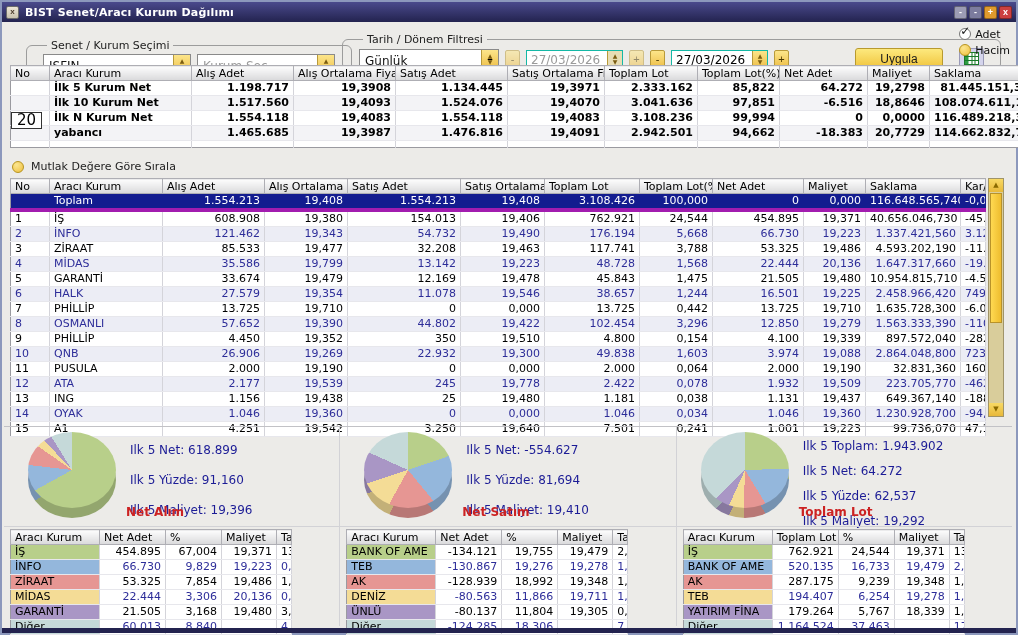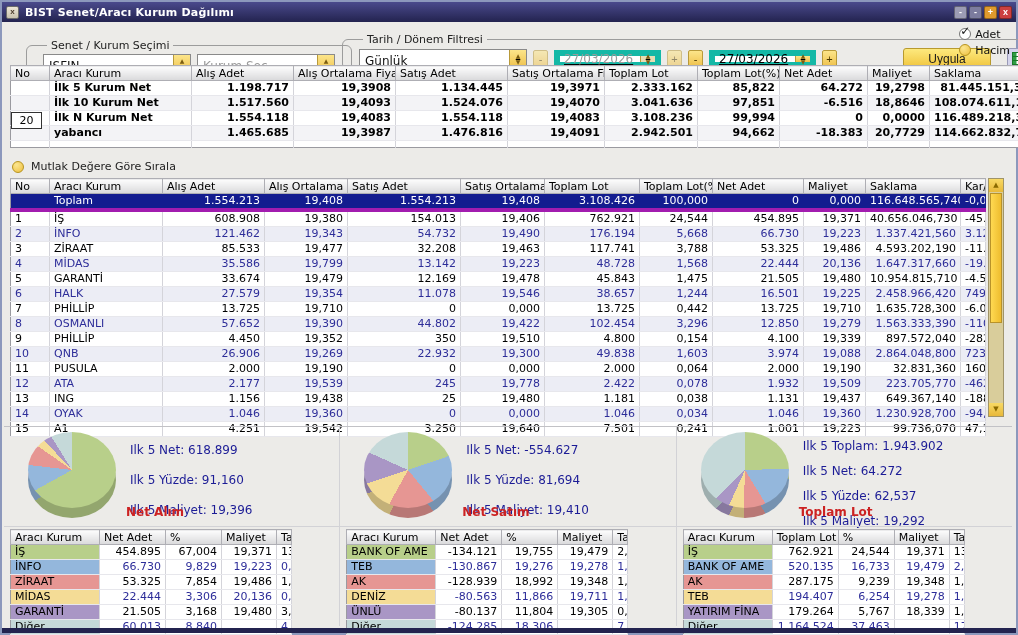--- a/index.html
+++ b/index.html
@@ -24,24 +24,24 @@
   .g1{left:8px;top:21px;width:308px;}
   .g2{left:324px;top:15px;width:614px;}
   .g-inner{display:flex;align-items:center;gap:6px;}
   .combo{display:inline-flex;height:20px;border:1px solid #8a8a8a;background:#fff;align-items:flex-end;box-sizing:border-box;}
   .combo .txt{flex:1;padding:0 5px;font-size:12px;color:#111;white-space:nowrap;overflow:hidden;}
   .combo.placeholder .txt{color:#9a9a9a;}
   .spin{width:16px;height:100%;background:linear-gradient(#fce58a,#eec04a);border-left:1px solid #b89a3a;display:flex;flex-direction:column;align-items:center;justify-content:center;}
   .spin i{font-style:normal;font-size:6px;line-height:6px;color:#7a5c10;}
   .c-senet{width:148px;}
   .c-kurum{width:138px;}
-  .c-period{width:168px;text-decoration:underline;}
+  .c-period{width:140px;text-decoration:underline;}
   .mini-btn{width:15px;height:18px;border:1px solid #b89a3a;border-radius:2px;background:linear-gradient(#fce58a,#eec04a);font-size:11px;line-height:14px;text-align:center;padding:0;color:#4a3800;}
   .mini-btn.dim{opacity:.55;}
-  .date-field{height:18px;border:6px solid #14b8a6;background:#fff;display:inline-flex;align-items:center;box-sizing:border-box;text-decoration:underline;}
+  .date-field{height:18px;border:1px solid #14b8a6;background:#fff;display:inline-flex;align-items:flex-end;box-sizing:border-box;}
   .date-field .dtxt{width:72px;padding:0 4px;font-size:12px;}
   .date-field.dim .dtxt{color:#9a9a9a;}
   .dspin{width:14px;height:100%;background:linear-gradient(#fce58a,#eec04a);border-left:1px solid #b89a3a;display:flex;flex-direction:column;align-items:center;justify-content:center;}
   .dspin.dim{background:#e8ddb4;}
   .dspin i{font-style:normal;font-size:6px;line-height:6px;color:#7a5c10;}
   .apply-btn{width:88px;height:21px;border:1px solid #b89a2e;border-radius:3px;background:linear-gradient(#fde97e,#f0c43c);font-size:12px;color:#1a1a1a;padding:0;margin-left:60px;}
   .excel-btn{width:25px;height:21px;border:1px solid #9a9ab8;border-radius:3px;background:#d4d4ec;padding:0;margin-left:10px;display:inline-flex;align-items:center;justify-content:center;}
   .radios{position:absolute;right:6px;top:24px;font-size:11px;color:#111;}
   .radio-line{display:flex;align-items:center;gap:4px;height:16px;}
   .rcheck{position:relative;width:10px;height:10px;border:1px solid #777;border-radius:50%;background:#fff;display:inline-block;}
@@ -59,21 +59,21 @@
   .summary-wrap{position:absolute;left:8px;top:63px;}
   .summary{width:1002px;}
   .summary td{height:15px;line-height:15px;color:#000;font-weight:bold;}
   .summary tr.alt1{background:#f3f3f6;color:#000;}
   .summary th:nth-child(1){width:30px}.summary th:nth-child(2){width:133px}
   .summary th:nth-child(3){width:93px}.summary th:nth-child(4){width:93px}
   .summary th:nth-child(5){width:103px}.summary th:nth-child(6){width:88px}
   .summary th:nth-child(7){width:84px}.summary th:nth-child(8){width:73px}
   .summary th:nth-child(9){width:79px}.summary th:nth-child(10){width:53px}
   .summary th:nth-child(11){width:103px}
-  .n-box{position:absolute;left:1px;top:47px;width:29px;height:15px;border:1px solid #333;background:#fff;text-align:center;font-size:11px;line-height:15px;}
+  .n-box{position:absolute;left:1px;top:47px;width:29px;height:15px;border:1px solid #333;background:#fff;text-align:center;font-size:15px;line-height:15px;}
   tr.empty-row td{height:6px;line-height:6px;border-bottom:none;}
 
   
   .sort-row{position:absolute;left:10px;top:158px;display:flex;align-items:center;gap:7px;font-size:11px;color:#222;}
 
   
   .main-wrap{position:absolute;left:8px;top:176px;width:994px;}
   .main{width:976px;}
   .main tr.alt1 td{color:#2d2d99;}
   .main tr.alt0 td{color:#000;}

